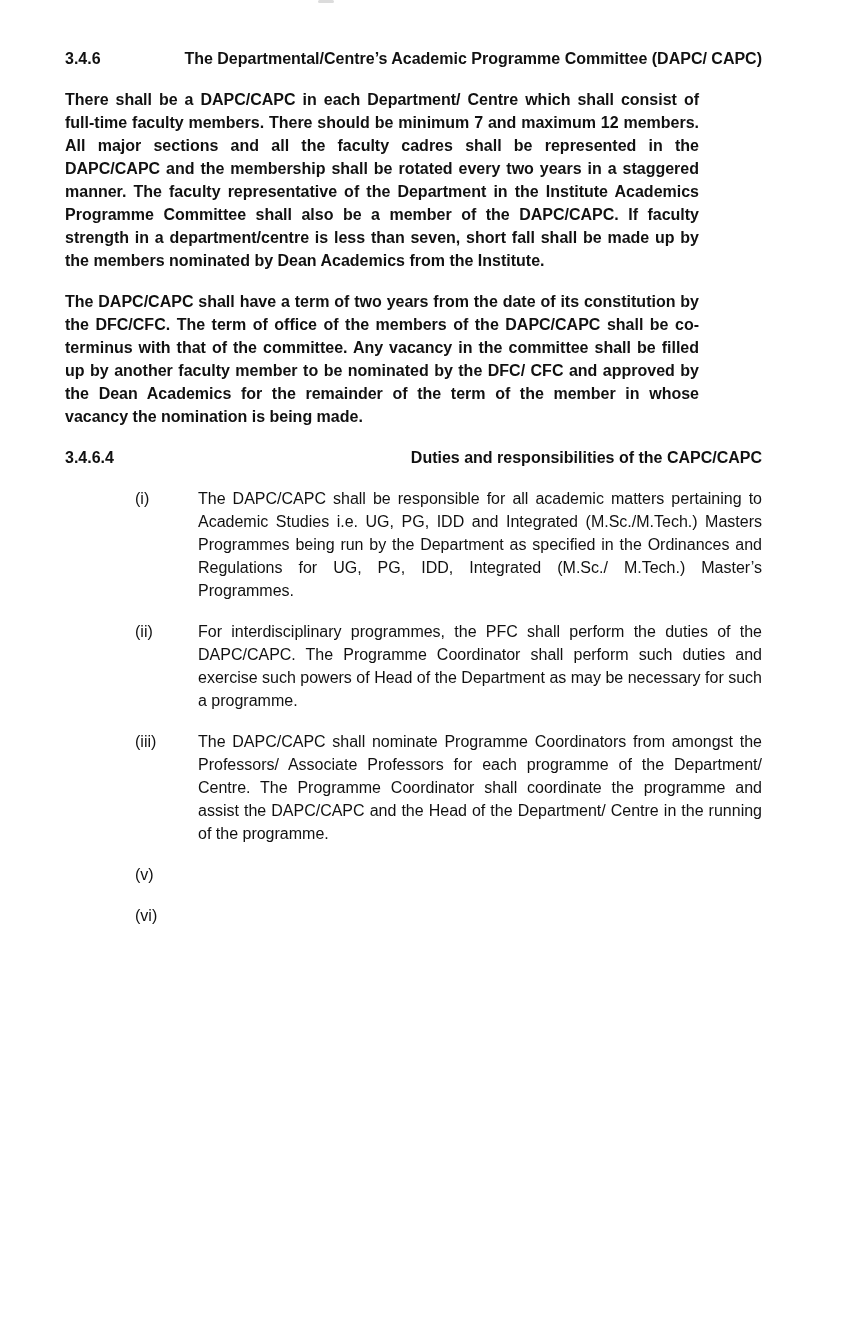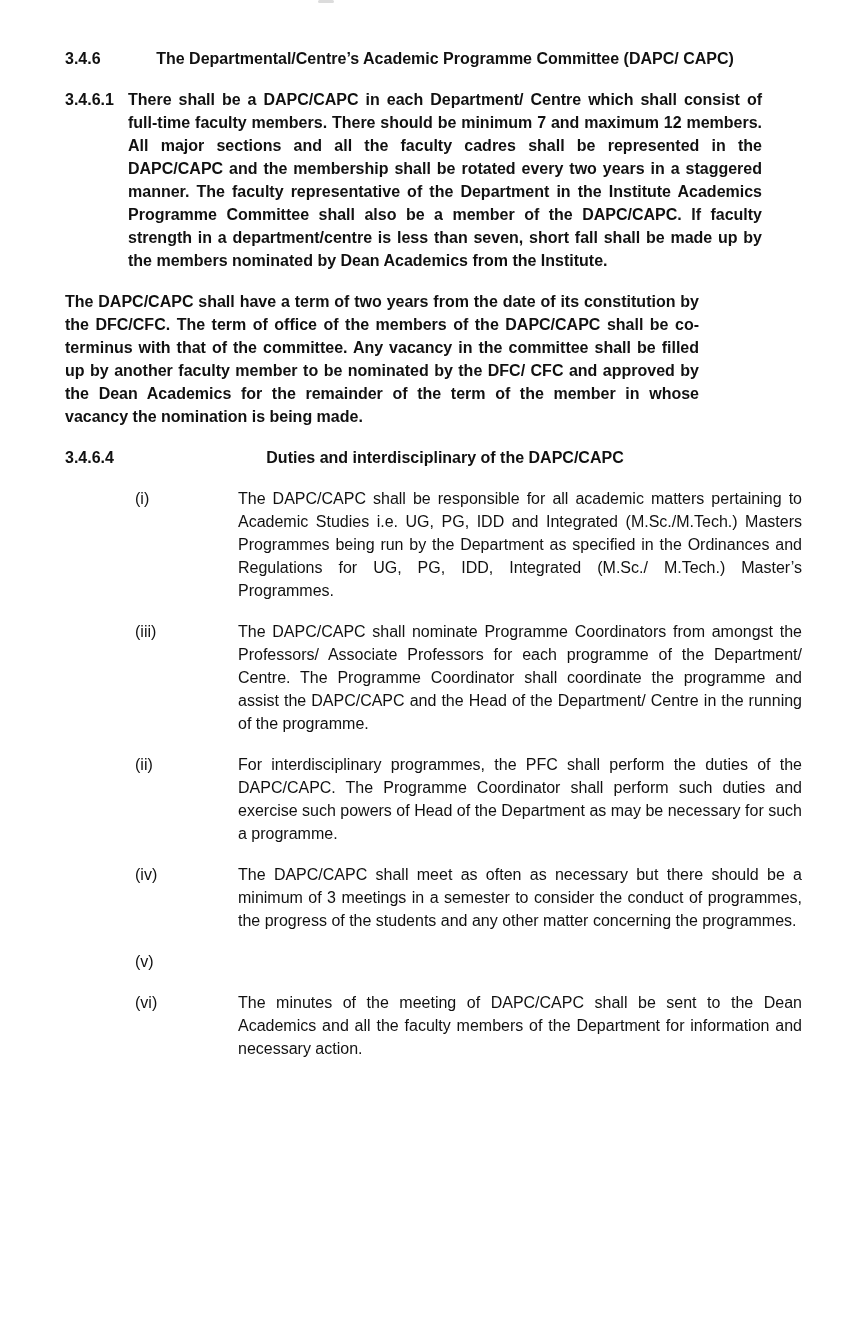--- a/index.html
+++ b/index.html
@@ -45,86 +45,79 @@
     white-space: nowrap;
   }
   .sec-body {
     width: 634px;
     flex: 0 0 634px;
     text-align: justify;
     font-weight: bold;
   }
   .sec-body.heading {
     font-weight: bold;
-    text-align: center;
+    text-align: right;
   }
   .duty {
     display: flex;
     margin: 0 0 18px 135px;
   }
   .duty-num {
     width: 63px;
     flex: 0 0 63px;
   }
   .duty-body {
     width: 564px;
     flex: 0 0 564px;
     text-align: justify;
-    margin-left: 40px;
   }
 </style>
 </head>
 <body>
 
 <div class="page">
 
   <div class="edge-artifact"></div>
 
   <div class="block">
     <div class="sec-num">3.4.6</div>
     <div class="sec-body heading">The Departmental/Centre’s Academic Programme Committee (DAPC/ CAPC)</div>
   </div>
 
   <div class="block">
-    <div class="sec-num">3.4.6.1</div>
     <div class="sec-body">There shall be a DAPC/CAPC in each Department/ Centre which shall consist of full-time faculty members. There should be minimum 7 and maximum 12 members. All major sections and all the faculty cadres shall be represented in the DAPC/CAPC and the membership shall be rotated every two years in a staggered manner. The faculty representative of the Department in the Institute Academics Programme Committee shall also be a member of the DAPC/CAPC. If faculty strength in a department/centre is less than seven, short fall shall be made up by the members nominated by Dean Academics from the Institute.</div>
   </div>
 
 
   <div class="block">
     <div class="sec-body">The DAPC/CAPC shall have a term of two years from the date of its constitution by the DFC/CFC. The term of office of the members of the DAPC/CAPC shall be co-terminus with that of the committee. Any vacancy in the committee shall be filled up by another faculty member to be nominated by the DFC/ CFC and approved by the Dean Academics for the remainder of the term of the member in whose vacancy the nomination is being made.</div>
   </div>
 
   <div class="block">
     <div class="sec-num">3.4.6.4</div>
-    <div class="sec-body heading">Duties and interdisciplinary of the DAPC/CAPC</div>
+    <div class="sec-body heading">Duties and responsibilities of the CAPC/CAPC</div>
   </div>
 
   <div class="duty">
     <div class="duty-num">(i)</div>
     <div class="duty-body">The DAPC/CAPC shall be responsible for all academic matters pertaining to Academic Studies i.e. UG, PG, IDD and Integrated (M.Sc./M.Tech.) Masters Programmes being run by the Department as specified in the Ordinances and Regulations for UG, PG, IDD, Integrated (M.Sc./ M.Tech.) Master’s Programmes.</div>
   </div>
 
   <div class="duty">
-    <div class="duty-num">(iii)</div>
-    <div class="duty-body">The DAPC/CAPC shall nominate Programme Coordinators from amongst the Professors/ Associate Professors for each programme of the Department/ Centre. The Programme Coordinator shall coordinate the programme and assist the DAPC/CAPC and the Head of the Department/ Centre in the running of the programme.</div>
-  </div>
-
-  <div class="duty">
     <div class="duty-num">(ii)</div>
     <div class="duty-body">For interdisciplinary programmes, the PFC shall perform the duties of the DAPC/CAPC. The Programme Coordinator shall perform such duties and exercise such powers of Head of the Department as may be necessary for such a programme.</div>
   </div>
 
   <div class="duty">
-    <div class="duty-num">(iv)</div>
-    <div class="duty-body">The DAPC/CAPC shall meet as often as necessary but there should be a minimum of 3 meetings in a semester to consider the conduct of programmes, the progress of the students and any other matter concerning the programmes.</div>
+    <div class="duty-num">(iii)</div>
+    <div class="duty-body">The DAPC/CAPC shall nominate Programme Coordinators from amongst the Professors/ Associate Professors for each programme of the Department/ Centre. The Programme Coordinator shall coordinate the programme and assist the DAPC/CAPC and the Head of the Department/ Centre in the running of the programme.</div>
   </div>
+
 
   <div class="duty">
     <div class="duty-num">(v)</div>
   </div>
 
   <div class="duty">
     <div class="duty-num">(vi)</div>
-    <div class="duty-body">The minutes of the meeting of DAPC/CAPC shall be sent to the Dean Academics and all the faculty members of the Department for information and necessary action.</div>
   </div>
 
 </div>
 
 </body></html>

